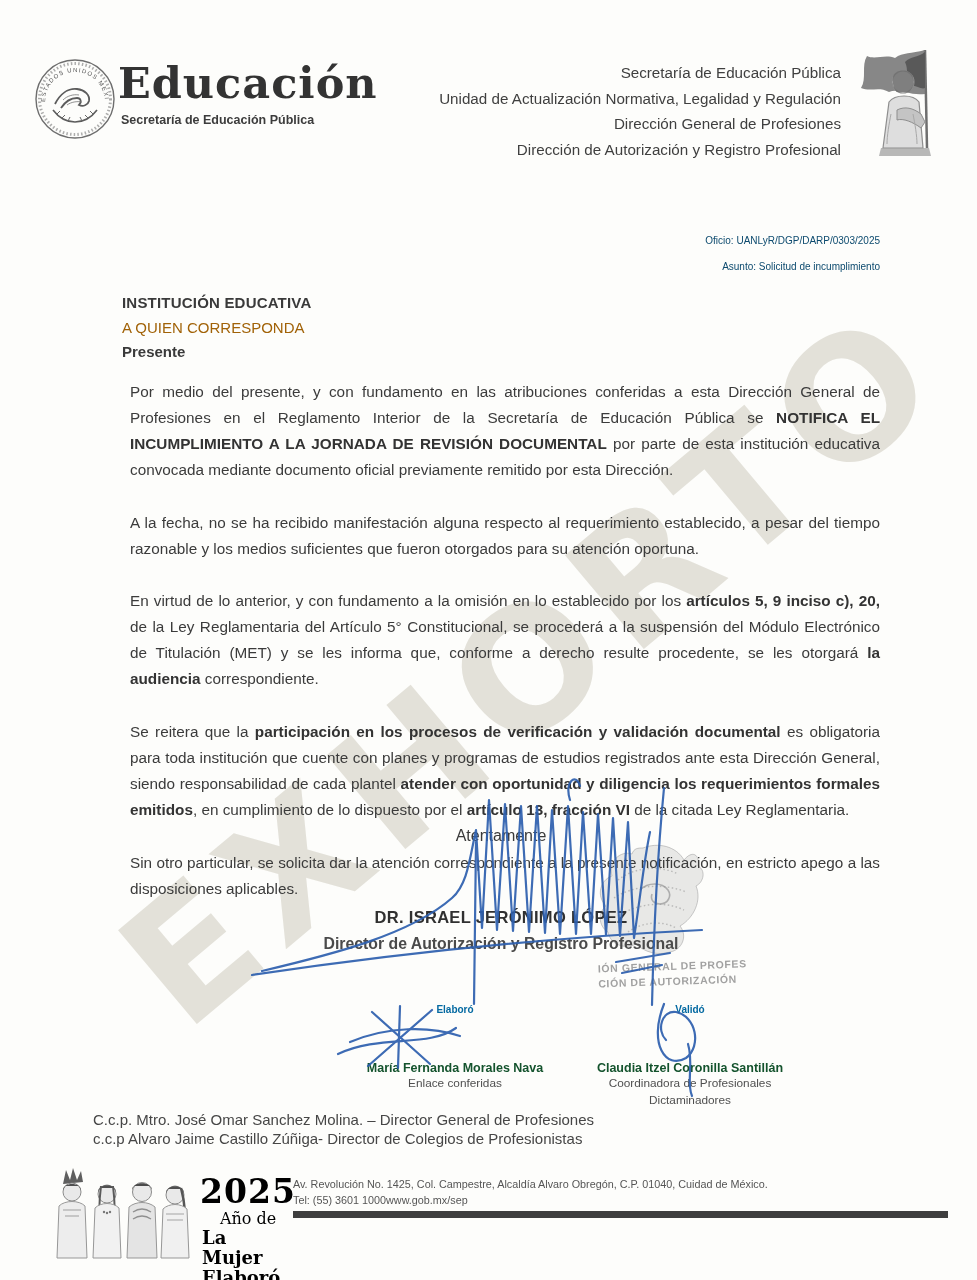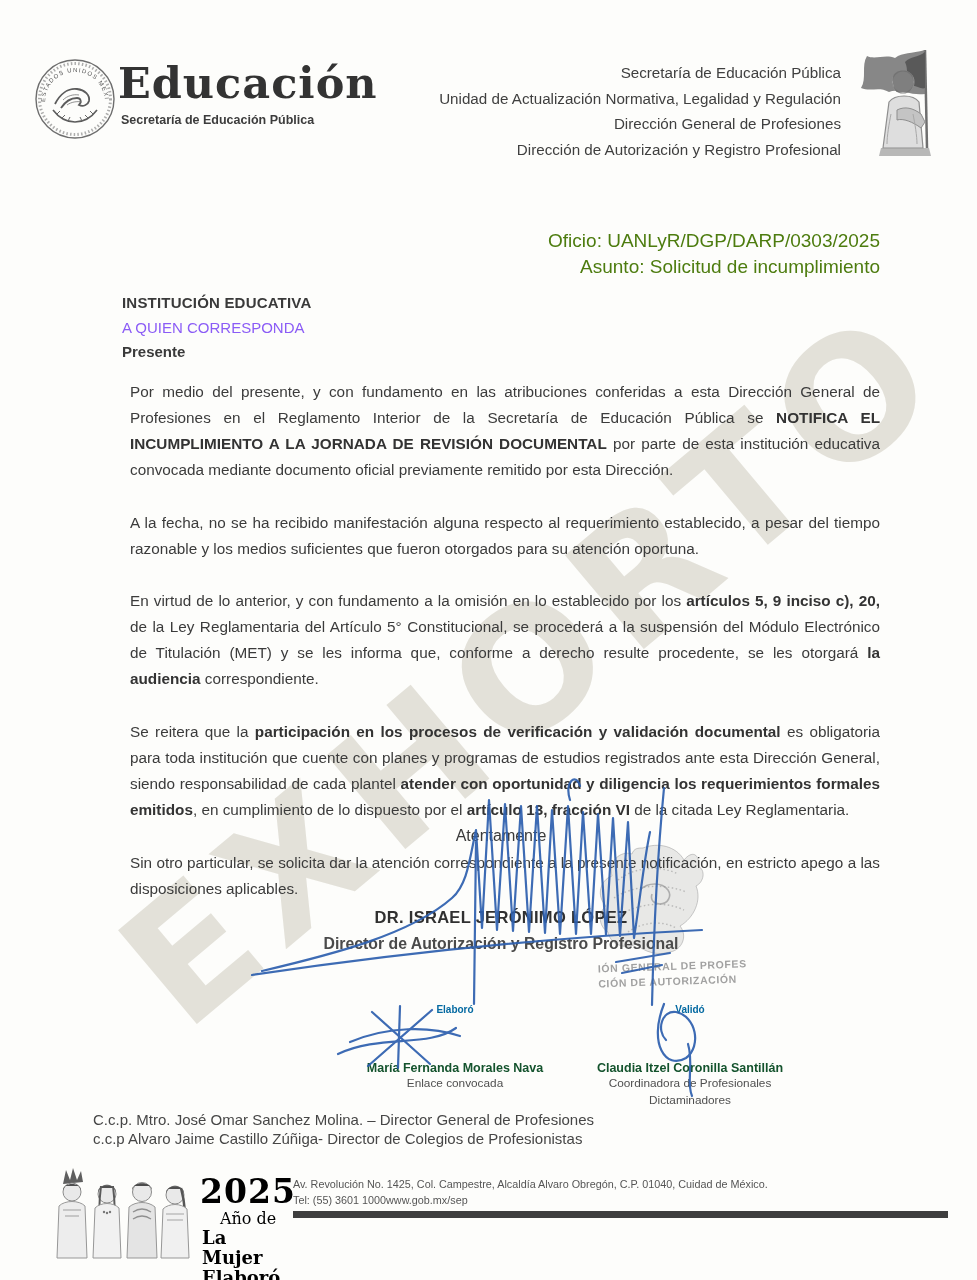--- a/index.html
+++ b/index.html
@@ -36,25 +36,25 @@
     position:absolute;left:121px;top:113px;
     font-size:12.5px;font-weight:bold;color:#3c3c3c;z-index:2;
   }
   .header-right{
     position:absolute;right:136px;top:60px;width:560px;
     text-align:right;font-size:15.2px;line-height:25.5px;color:#3f3f3f;z-index:2;
   }
   .flag-img{position:absolute;left:851px;top:44px;z-index:2;}
   
   .dateline{position:absolute;right:97px;top:178px;font-size:16px;color:#3c3c3c;z-index:2;}
-  .oficio-block{position:absolute;right:97px;top:228px;text-align:right;font-size:19px;line-height:26px;color:#4d7c0f;z-index:2;}
+  .oficio-block{position:absolute;right:97px;top:228px;text-align:right;font-size:10px;line-height:26px;color:#0c4a6e;z-index:2;}
   
   .addressee{position:absolute;left:122px;top:291px;font-size:15px;line-height:24.5px;z-index:2;}
   .addressee .l1{font-weight:bold;letter-spacing:.2px;}
-  .addressee .l2{color:#8b5cf6;}
+  .addressee .l2{color:#a16207;}
   .addressee .l3{font-weight:bold;}
   
   .body-text{position:absolute;left:122px;top:379px;width:758px;z-index:2;}
   .body-text p{
     margin:0 0 27px 8px;
     font-size:15.3px;line-height:25.9px;
     text-align:justify;color:#3b3b3b;
   }
   .body-text b{font-weight:bold;color:#333;}
   
@@ -166,21 +166,21 @@
   </svg>
   <div class="stamp-text">
     <div>IÓN GENERAL DE PROFES</div>
     <div>CIÓN DE AUTORIZACIÓN</div>
   </div>
 
   <div class="signoff left">
     <div class="label">Elaboró</div>
     <div class="gap"></div>
     <div class="name">María Fernanda Morales Nava</div>
-    <div class="role">Enlace convocada</div>
+    <div class="role">Enlace conferidas</div>
   </div>
   <div class="signoff right">
     <div class="label">Validó</div>
     <div class="gap"></div>
     <div class="name">Claudia Itzel Coronilla Santillán</div>
     <div class="role">Coordinadora de Profesionales</div>
     <div class="role">Dictaminadores</div>
   </div>
 
   <div class="ccp">

